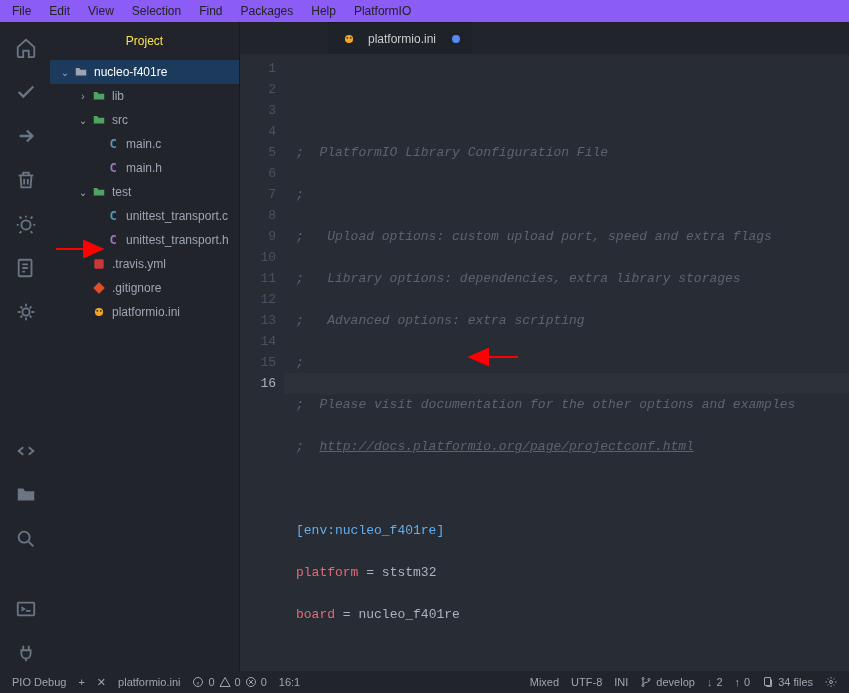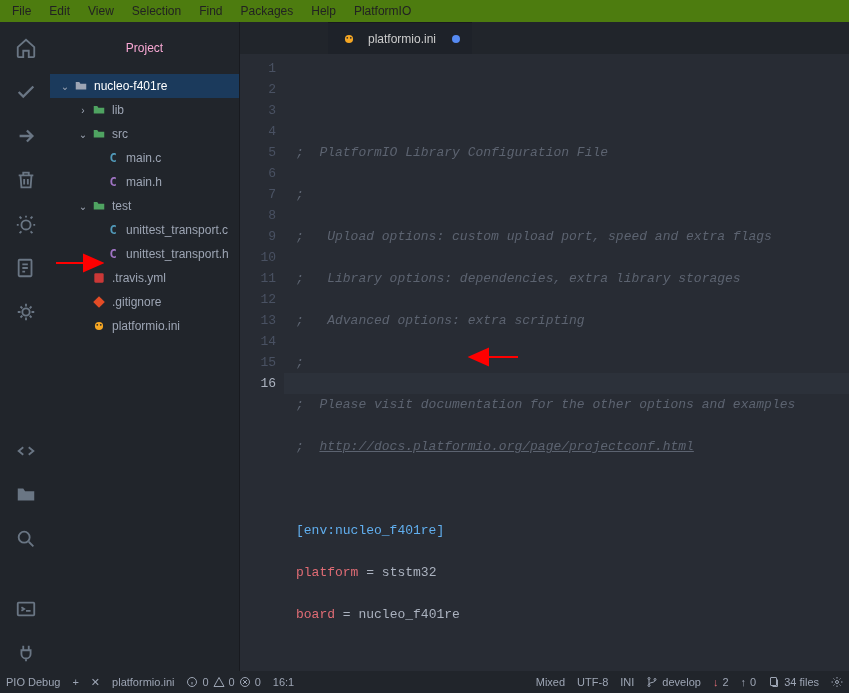--- a/index.html
+++ b/index.html
@@ -1,25 +1,25 @@
 <!DOCTYPE html>
 <html><head>
 <meta charset="utf-8">
 <style>
 * { margin: 0; padding: 0; box-sizing: border-box; }
 body { font-family: "Segoe UI", Arial, sans-serif; font-size: 12px; background: #1e2229; color: #abb2bf; width: 849px; height: 693px; overflow: hidden; display: flex; flex-direction: column; }
-.menubar { background: #4d7c0f; color: #222; height: 22px; display: flex; align-items: center; padding: 0 4px; gap: 2px; }
+.menubar { background: #8b5cf6; color: #222; height: 22px; display: flex; align-items: center; padding: 0 4px; gap: 2px; }
 .menubar span { padding: 2px 8px; cursor: pointer; }
 .main { flex: 1; display: flex; overflow: hidden; }
 .activitybar { width: 50px; background: #21252b; display: flex; flex-direction: column; align-items: center; padding-top: 8px; gap: 8px; }
 .activitybar .spacer { flex: 1; }
 .act-icon { width: 36px; height: 36px; display: flex; align-items: center; justify-content: center; color: #6a7684; cursor: pointer; border-left: 2px solid transparent; }
 .act-icon svg { width: 22px; height: 22px; }
 .sidebar { width: 190px; background: #21252b; display: flex; flex-direction: column; border-right: 1px solid #181a1f; }
-.sidebar-title { text-align: center; padding: 19px 0; color: #f9a8d4; font-size: 12px; }
+.sidebar-title { text-align: center; padding: 12px 0; color: #fde047; font-size: 12px; }
 .tree { flex: 1; font-size: 12px; overflow: hidden; position: relative; }
 .tree-row { display: flex; align-items: center; height: 24px; color: #9da5b4; cursor: pointer; white-space: nowrap; }
 .tree-row.selected { background: #1b3a5c; color: #fff; }
 .chev { width: 14px; display: inline-block; text-align: center; font-size: 10px; color: #9da5b4; }
 .ficon { width: 18px; display: inline-flex; align-items: center; justify-content: center; margin-right: 4px; }
 .ficon svg { width: 14px; height: 14px; }
 .tabbar { height: 32px; background: #21252b; display: flex; align-items: flex-end; }
 .tab-spacer { width: 88px; }
 .tab { height: 32px; background: #282c34; border-top: 1px solid #181a1f; display: flex; align-items: center; padding: 0 36px 0 12px; gap: 6px; position: relative; color: #ccc; }
 .tab.active { background: #1e2229; }
@@ -29,21 +29,21 @@
 .gutter { width: 44px; text-align: right; color: #495162; padding-right: 8px; padding-top: 4px; user-select: none; }
 .code { flex: 1; padding-top: 4px; padding-left: 12px; white-space: pre; position: relative; }
 .code .curline { position: absolute; left: 0; right: 0; height: 21px; background: #2c313a; z-index: 0; }
 .code-content { position: relative; z-index: 1; }
 .cm { color: #5c6370; font-style: italic; }
 .lnk { color: #5c6370; text-decoration: underline; font-style: italic; }
 .sec { color: #61afef; }
 .key { color: #e06c75; }
 .op { color: #abb2bf; }
 .val { color: #abb2bf; }
-.statusbar { height: 22px; background: #21252b; color: #9da5b4; display: flex; align-items: center; font-size: 11px; padding: 0 6px; gap: 12px; }
+.statusbar { height: 22px; background: #21252b; color: #9da5b4; display: flex; align-items: center; font-size: 11px; padding: 0 12px; gap: 12px; }
 .statusbar .grow { flex: 1; }
 .statusbar span { display: inline-flex; align-items: center; gap: 4px; cursor: pointer; }
 .statusbar svg { width: 12px; height: 12px; }
 .c-blue { color: #519aba; font-weight: bold; font-family: monospace; }
 .c-purple { color: #a074c4; font-weight: bold; font-family: monospace; }
 .arrow-annot { position: absolute; pointer-events: none; z-index: 5; }
 </style>
 </head>
 <body>
 

